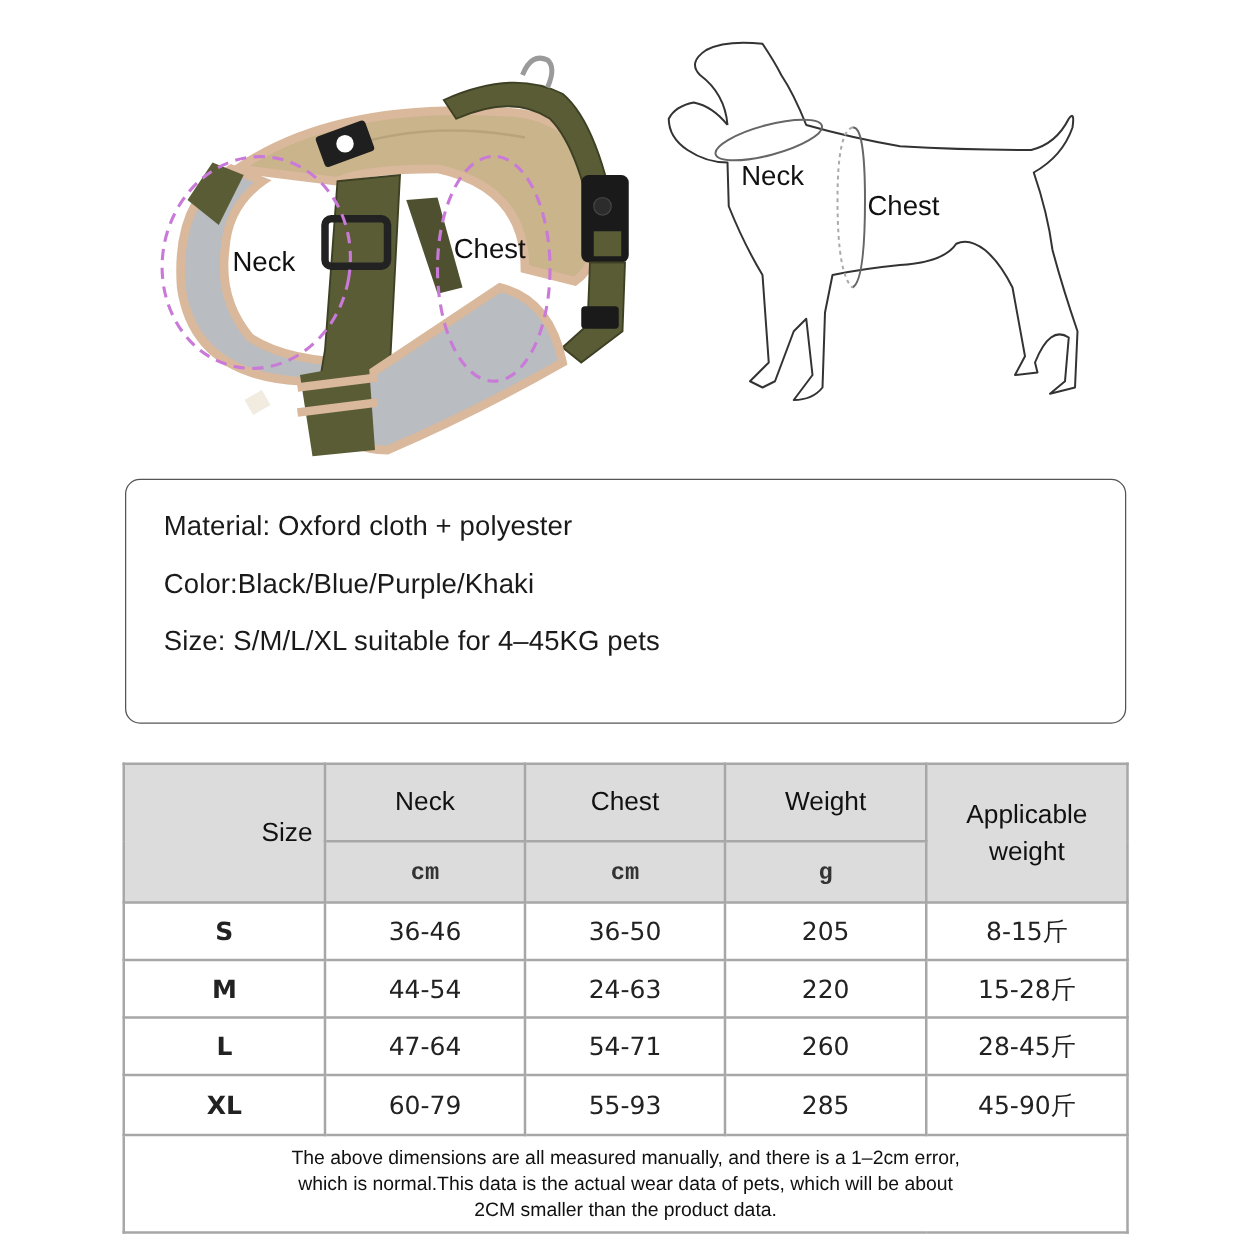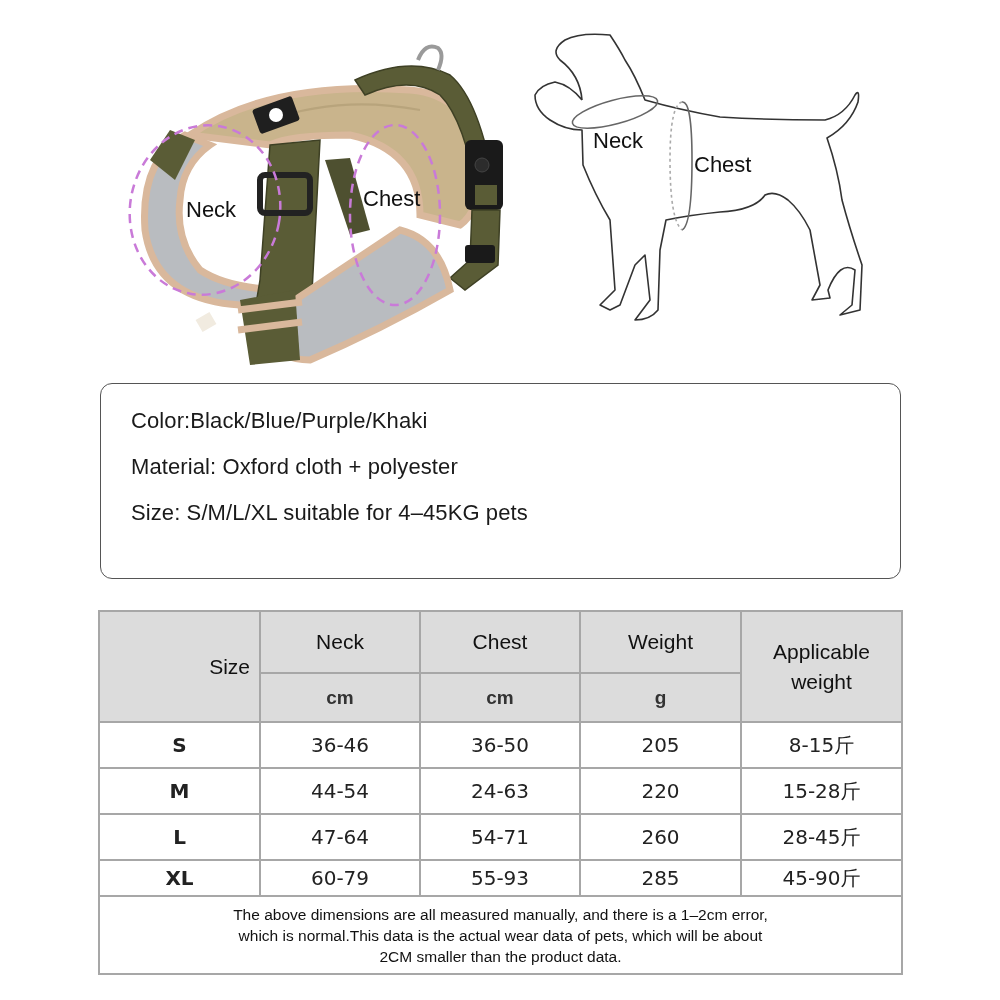--- a/index.html
+++ b/index.html
@@ -21,28 +21,28 @@
 
     
     .size-table {
       position: absolute; left: 98px; top: 610px; width: 803px;
       border-collapse: collapse; table-layout: fixed;
     }
     .size-table td, .size-table th {
       border: 2px solid #a7a7a7; text-align: center; vertical-align: middle;
     }
     .size-table thead th { background: #dcdcdc; font-weight: normal; font-size: 21px; color: #111; }
-    .size-table thead th.unit { font-family: Liberation Sans, sans-serif; font-weight: bold; font-size: 19px; color: #333; }
+    .size-table thead th.unit { font-family: Liberation Mono, monospace; font-weight: bold; font-size: 19px; color: #333; }
     .size-table thead .r1 { height: 62px; }
     .size-table thead .r2 { height: 49px; }
     .size-table th.size-head { text-align: right; padding-right: 9px; }
     .size-table th.applicable { line-height: 30px; }
     .size-table tbody td { height: 46px; font-family: "DejaVu Sans", sans-serif; font-size: 20px; color: #222; background: #fff; }
     .size-table tbody td.sz { font-weight: bold; }
-    .size-table tbody tr.last td { height: 36px; }
+    .size-table tbody tr.last td { height: 48px; }
     .size-table td.note {
       height: 78px; font-family: "Liberation Sans", sans-serif; font-size: 15.5px;
       line-height: 21px; color: #111; padding: 4px 36px;
     }
   </style>
 </head>
 <body>
 
 <div class="harness-figure">
   <svg width="400" height="330" viewBox="0 0 400 330">
@@ -105,22 +105,22 @@
 
       <path d="M162 82 Q172 80 172 140 Q172 205 162 210" stroke="#666"></path>
       <path d="M162 82 Q150 85 150 140 Q150 200 162 210" stroke="#aaa" stroke-dasharray="3 3"></path>
     </g>
   </svg>
   <span class="fig-label" style="left:73px; top:108px;">Neck</span>
   <span class="fig-label" style="left:174px; top:132px;">Chest</span>
 </div>
 
 <div class="spec-box">
+  <div class="spec-line">Material: Oxford cloth + polyester</div>
   <div class="spec-line">Color:Black/Blue/Purple/Khaki</div>
-  <div class="spec-line">Material: Oxford cloth + polyester</div>
   <div class="spec-line">Size: S/M/L/XL suitable for 4–45KG pets</div>
 </div>
 
 <table class="size-table">
   <colgroup>
     <col style="width:161px">
       <col style="width:160px">
       <col style="width:160px">
       <col style="width:161px">
       <col style="width:161px">

